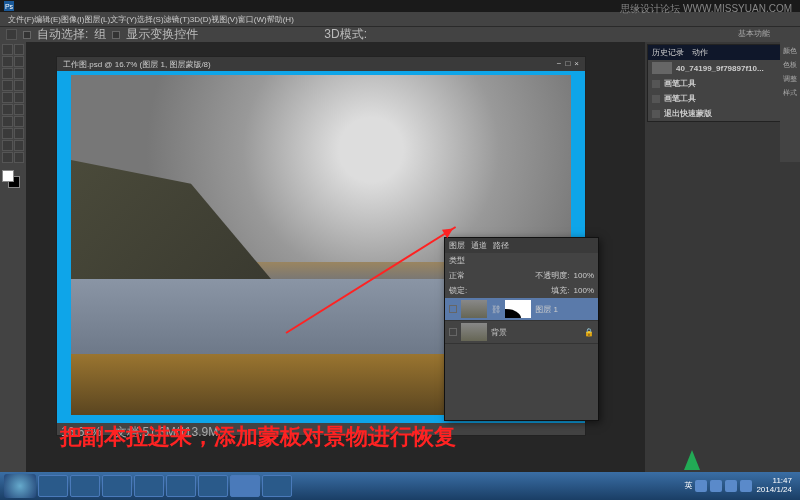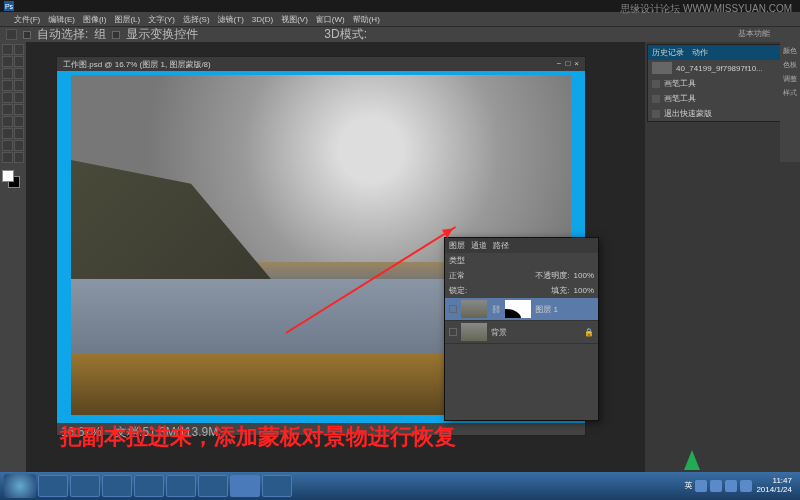--- a/index.html
+++ b/index.html
@@ -1,20 +1,20 @@
 <!DOCTYPE html>
 <html><head>
 <meta charset="utf-8">
 <style>
 * { margin: 0; padding: 0; box-sizing: border-box; font-family: "Microsoft YaHei", Arial, sans-serif; }
 body { background: #181818; width: 800px; height: 500px; overflow: hidden; position: relative; }
 .titlebar { height: 12px; background: #1a1a1a; display: flex; align-items: center; padding: 0 4px; font-size: 8px; color: #aaa; }
 .ps-logo { width: 10px; height: 10px; background: #1a5a9a; color: #fff; font-size: 7px; display: flex; align-items: center; justify-content: center; margin-right: 4px; }
 .watermark { position: absolute; right: 8px; top: 2px; font-size: 10px; color: #888; }
-.menubar { height: 14px; background: #434343; display: flex; align-items: center; padding: 0 14px; font-size: 8px; color: #ccc; gap: 8px; }
+.menubar { height: 14px; background: #434343; display: flex; align-items: center; padding: 0 8px; font-size: 8px; color: #ccc; }
 .optionsbar { height: 16px; background: #434343; border-top: 1px solid #2a2a2a; display: flex; align-items: center; padding: 0 6px; font-size: 12px; color: #bbb; gap: 6px; }
 .optionsbar .chk { width: 8px; height: 8px; border: 1px solid #666; background: #333; }
 .workspace-label { position: absolute; right: 30px; top: 28px; font-size: 8px; color: #aaa; }
 .main { display: flex; height: 440px; }
 .toolbox { width: 26px; background: #434343; padding: 2px; display: flex; flex-direction: column; gap: 1px; }
 .tool { width: 11px; height: 11px; background: #3a3a3a; border: 1px solid #555; display: inline-block; }
 .tool-row { display: flex; gap: 1px; }
 .swatch { margin-top: 6px; width: 18px; height: 18px; position: relative; }
 .swatch .fg { width: 12px; height: 12px; background: #fff; border: 1px solid #888; position: absolute; }
 .swatch .bg { width: 12px; height: 12px; background: #000; border: 1px solid #888; position: absolute; left: 6px; top: 6px; }
@@ -25,22 +25,22 @@
 .doc-canvas { width: 500px; height: 340px; margin: 4px auto; background: linear-gradient(180deg, #888 0%, #aaa 30%, #9a8560 55%, #5a6a88 65%, #7a6540 80%, #4a4530 100%); position: relative; overflow: hidden; }
 .sky { position: absolute; width: 100%; height: 55%; background: radial-gradient(circle at 60% 40%, #ddd 10%, #999 40%, #777 70%); }
 .mountain { position: absolute; left: 0; top: 25%; width: 40%; height: 35%; background: linear-gradient(135deg, #4a4a3a, #3a3a30); clip-path: polygon(0 0, 60% 20%, 100% 100%, 0 100%); }
 .water { position: absolute; bottom: 15%; width: 100%; height: 25%; background: linear-gradient(180deg, #8a95a5, #6a7585); }
 .grass { position: absolute; bottom: 0; width: 100%; height: 18%; background: linear-gradient(180deg, #9a7530, #5a4520); }
 .statusbar { position: absolute; bottom: 0; height: 12px; width: 100%; background: #434343; font-size: 12px; color: #aaa; padding: 1px 4px; }
 .right-panels { width: 155px; background: #383838; display: flex; flex-direction: column; }
 .panel-strip { width: 20px; background: #434343; position: absolute; right: 0; top: 42px; height: 120px; display: flex; flex-direction: column; gap: 4px; padding: 4px 2px; }
 .strip-item { font-size: 7px; color: #aaa; writing-mode: horizontal-tb; text-align: center; }
 .history-panel { background: #434343; border: 1px solid #222; margin: 2px; font-size: 8px; color: #ccc; }
-.panel-header { padding: 2px 4px; background: #0c4a6e; display: flex; gap: 8px; }
-.history-item { padding: 2px 4px; display: flex; align-items: center; gap: 4px; font-size: 8px; }
+.panel-header { padding: 2px 4px; background: #0f172a; display: flex; gap: 8px; }
+.history-item { padding: 2px 4px; display: flex; align-items: center; gap: 4px; font-size: 8px; font-weight: bold; }
 .history-thumb { width: 20px; height: 12px; background: #666; }
 .hist-icon { width: 8px; height: 8px; background: #555; }
 .layers-panel { position: absolute; left: 418px; top: 195px; width: 155px; height: 184px; background: #434343; border: 1px solid #111; font-size: 8px; color: #ccc; box-shadow: 2px 2px 8px rgba(0,0,0,0.5); }
 .layers-tabs { display: flex; gap: 6px; padding: 2px 4px; background: #3a3a3a; }
 .layers-opts { padding: 2px 4px; display: flex; gap: 4px; align-items: center; }
 .layer-row { display: flex; align-items: center; padding: 2px 4px; gap: 4px; border-bottom: 1px solid #333; }
 .layer-row.sel { background: #5a7aaa; }
 .eye { width: 8px; height: 8px; border: 1px solid #666; }
 .layer-thumb { width: 26px; height: 18px; background: linear-gradient(#888, #665); }
 .mask-thumb { width: 26px; height: 18px; background: #fff; position: relative; }

